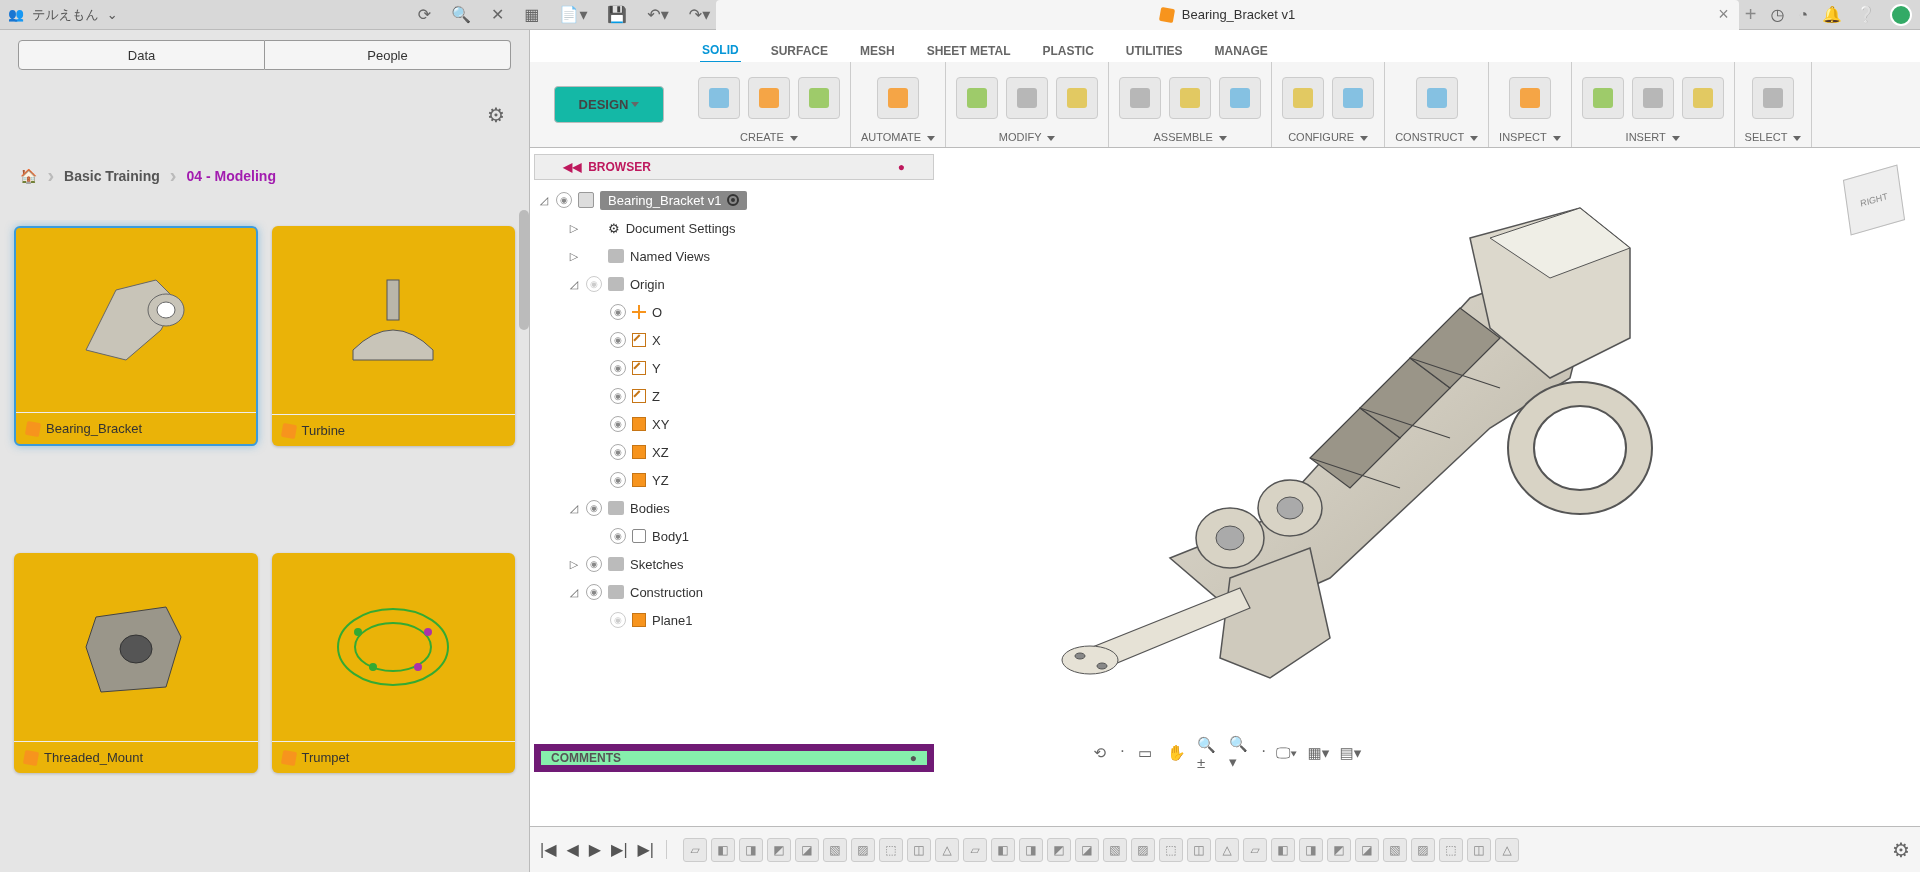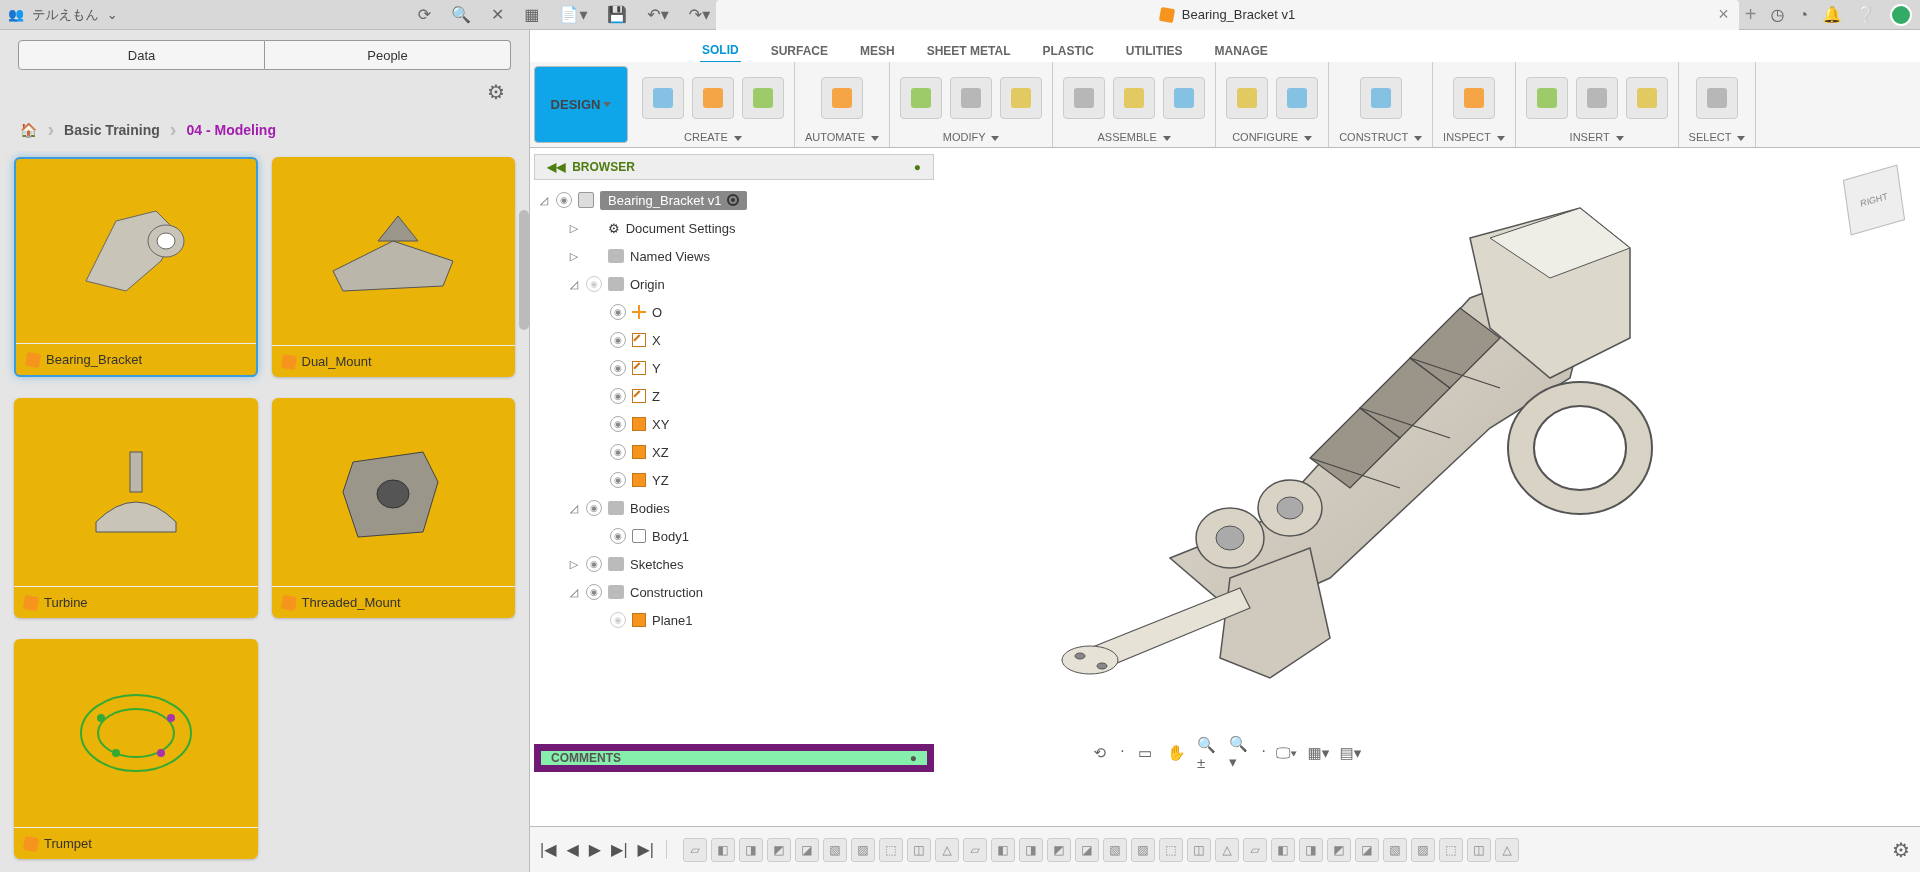--- a/index.html
+++ b/index.html
@@ -32,32 +32,32 @@
 .thumb-img { flex: 1; display: flex; align-items: center; justify-content: center; color: #aaa; font-size: 11px; }
 .thumb-label { padding: 8px 10px; display: flex; align-items: center; gap: 6px; font-size: 13px; color: #333; border-top: 1px solid #eee; }
 .scroll-thumb { position: absolute; right: 0; top: 180px; width: 10px; height: 120px; background: #bbb; border-radius: 5px; }
 
 
 .right-panel { flex: 1; display: flex; flex-direction: column; background: #fff; position: relative; }
 .ribbon-tabs { display: flex; align-items: center; height: 32px; border-bottom: none; padding: 10px 0 0 170px; gap: 28px; font-size: 12px; color: #666; font-weight: 600; }
 .ribbon-tabs .tab { cursor: pointer; padding: 4px 2px; }
 .ribbon-tabs .tab.active { color: #0696d7; border-bottom: 3px solid #0696d7; }
 .ribbon { display: flex; height: 86px; border-bottom: 1px solid #bbb; background: #f5f5f5; align-items: stretch; }
-.design-btn { width: 94px; border: 1px solid #bbb; margin: 4px; border-radius: 4px; display: flex; align-items: center; justify-content: center; font-size: 13px; font-weight: 700; color: #444; background: #0ea5e9; cursor: pointer; }
+.design-btn { width: 110px; border: 1px solid #bbb; margin: 24px; border-radius: 4px; display: flex; align-items: center; justify-content: center; font-size: 13px; font-weight: 700; color: #444; background: #14b8a6; cursor: pointer; }
 .rib-group { display: flex; flex-direction: column; align-items: center; justify-content: flex-end; padding: 4px 10px 2px; border-right: 1px solid #ccc; }
 .rib-icons { display: flex; gap: 8px; align-items: center; flex: 1; }
 .rib-label { font-size: 11px; color: #666; padding: 2px 0; }
 .rib-ico { width: 38px; height: 38px; background: #e8e8e8; border: 1px solid #ccc; border-radius: 4px; display: flex; align-items: center; justify-content: center; }
 .rib-ico.big { width: 42px; height: 42px; }
 .triangle-down { display: inline-block; width: 0; height: 0; border-left: 4px solid transparent; border-right: 4px solid transparent; border-top: 5px solid #666; margin-left: 3px; }
 
 
 .canvas-area { flex: 1; position: relative; background: #fff; }
 .browser { position: absolute; left: 4px; top: 6px; width: 400px; background: rgba(255,255,255,.9); font-size: 13px; }
-.browser-hdr { background: #eee; border: 1px solid #ccc; height: 26px; display: flex; align-items: center; justify-content: space-between; padding: 0 12px; font-size: 12px; font-weight: 600; color: #4d7c0f; }
+.browser-hdr { background: #eee; border: 1px solid #ccc; height: 26px; display: flex; align-items: center; justify-content: space-between; padding: 0 28px; font-size: 12px; font-weight: 600; color: #be185d; }
 .browser-body { padding: 6px 4px; }
 .tree-row { display: flex; align-items: center; gap: 6px; height: 28px; color: #333; }
 .tree-exp { width: 12px; display: inline-block; text-align: center; color: #666; font-size: 11px; }
 .tree-ind { display: inline-block; }
 .eye { width: 16px; height: 16px; border: 1px solid #aaa; border-radius: 50%; display: inline-flex; align-items: center; justify-content: center; font-size: 9px; color: #888; }
 .eye.off { color: #ccc; border-color: #ccc; }
 .folder { width: 16px; height: 14px; background: #bbb; border-radius: 2px; display: inline-block; }
 .plane-ico { width: 14px; height: 14px; background: #f7941d; border: 1px solid #c67515; display: inline-block; }
 .axis-ico { width: 14px; height: 14px; border: 1px solid #c67515; background: #fff; display: inline-block; position: relative; }
 .axis-ico::after { content: ""; position: absolute; left: 2px; top: 2px; right: 2px; bottom: 2px; border-left: 2px solid #c67515; transform: rotate(45deg); }
@@ -124,21 +124,21 @@
     <span>◷</span>
     <span>◔</span>
     <span>🔔</span>
     <span>❔</span>
     <span class="avatar"></span>
   </div>
 </div>
 
 <div class="main">
 
-  <div class="left-panel" style="position:relative;">
+  <div class="left-panel" style="position:relative;gap:23px;">
     <div class="data-people">
       <div class="dp-btn">Data</div>
       <div class="dp-btn">People</div>
     </div>
     <div class="gear-row">
         <span>⚙</span>
       </div>
     <div class="breadcrumb">
       <span>🏠</span>
       <span class="bc-chev">›</span>
@@ -151,32 +151,20 @@
           <div class="thumb-img">
             <svg width="140" height="120" viewBox="0 0 140 120">
               <path d="M20 90 L50 30 L90 20 L110 40 L95 70 L60 100 Z" fill="#c8c4b8" stroke="#666"></path>
               <ellipse cx="100" cy="50" rx="18" ry="16" fill="#c8c4b8" stroke="#666"></ellipse>
               <ellipse cx="100" cy="50" rx="9" ry="8" fill="#fff" stroke="#666"></ellipse>
             </svg>
           </div>
     <div class="thumb-label">
             <span class="cube-ico"></span>
     <span>Bearing_Bracket</span>
-          </div>
-        </div>
-        <div class="thumb">
-          <div class="thumb-img">
-            <svg width="140" height="120" viewBox="0 0 140 120">
-              <path d="M10 80 L70 50 L130 70 L120 95 L20 100 Z" fill="#bab6aa" stroke="#555"></path>
-              <path d="M55 50 L75 25 L95 50 Z" fill="#9a968a" stroke="#555"></path>
-            </svg>
-          </div>
-    <div class="thumb-label">
-            <span class="cube-ico"></span>
-    <span>Dual_Mount</span>
           </div>
         </div>
         <div class="thumb">
           <div class="thumb-img">
             <svg width="140" height="120" viewBox="0 0 140 120">
               <path d="M30 90 Q70 50 110 90 L110 100 L30 100 Z" fill="#c8c4b8" stroke="#555"></path>
               <rect x="64" y="20" width="12" height="40" fill="#bab6aa" stroke="#555"></rect>
             </svg>
           </div>
     <div class="thumb-label">

